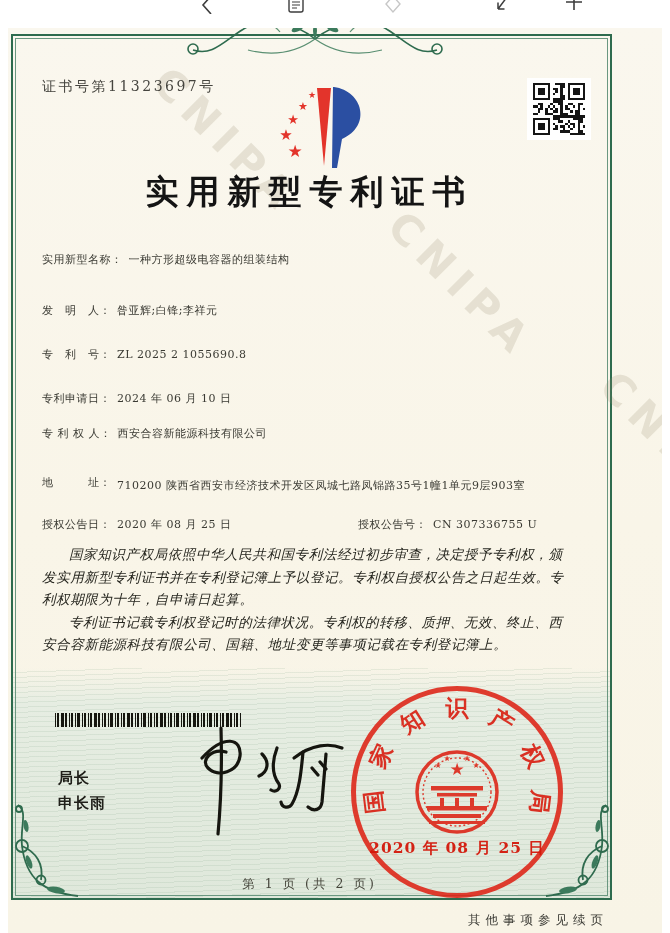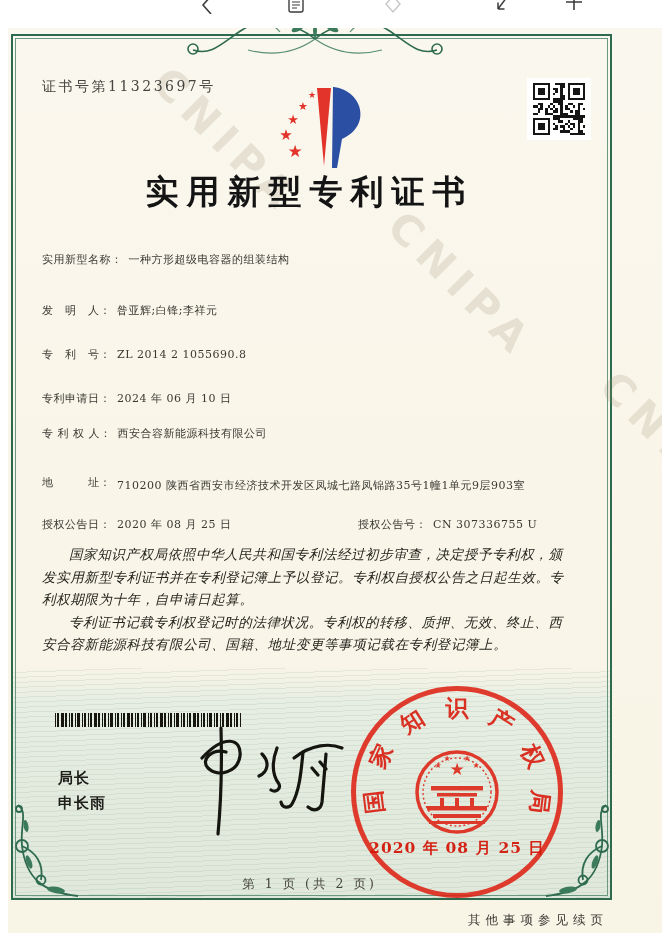--- a/index.html
+++ b/index.html
@@ -332,21 +332,21 @@
 
   <div class="title">实用新型专利证书</div>
 
   <div class="row" style="top:224px">
     <span class="lab">实用新型名称：</span><span class="val">一种方形超级电容器的组装结构</span>
   </div>
   <div class="row" style="top:275px">
     <span class="lab">发　明　人：</span><span class="val">昝亚辉;白锋;李祥元</span>
   </div>
   <div class="row" style="top:319px">
-    <span class="lab">专　利　号：</span><span class="val">ZL 2014 2 1055690.8</span>
+    <span class="lab">专　利　号：</span><span class="val">ZL 2025 2 1055690.8</span>
   </div>
   <div class="row" style="top:363px">
     <span class="lab">专利申请日：</span><span class="val">2024 年 06 月 10 日</span>
   </div>
   <div class="row" style="top:398px">
     <span class="lab">专 利 权 人：</span><span class="val">西安合容新能源科技有限公司</span>
   </div>
   <div class="row addr" style="top:447px">
     <span class="lab">地　　　址：</span><span class="val">710200 陕西省西安市经济技术开发区凤城七路凤锦路35号1幢1单元9层903室</span>
   </div>

